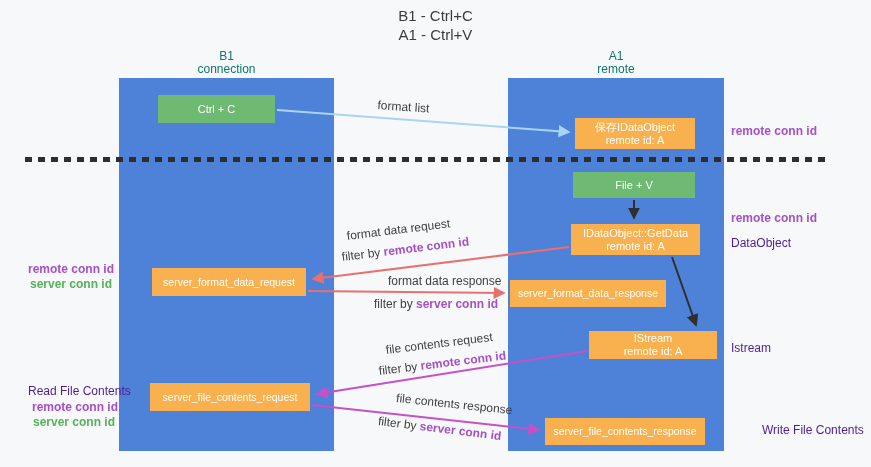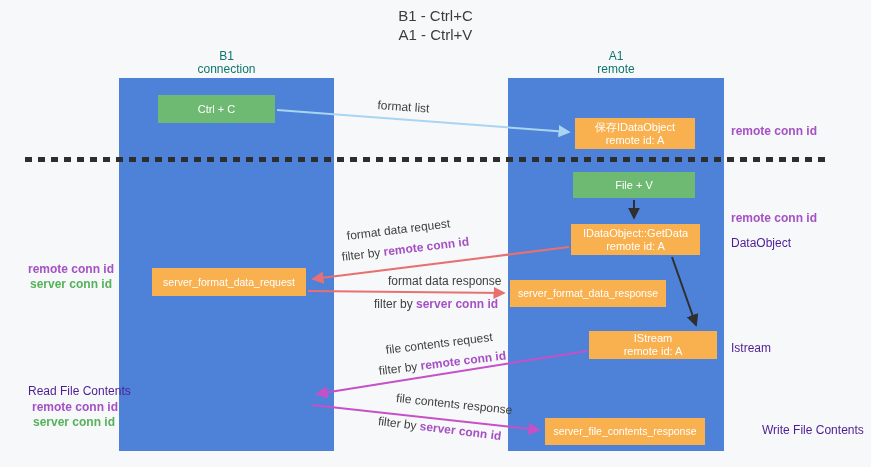--- a/index.html
+++ b/index.html
@@ -127,20 +127,23 @@
 
   <div class="box orange small" style="left:486px;top:280px;width:156px;height:27px;margin-left:24px;">
     <div>server_format_data_response</div>
   </div>
 
   <div class="box orange" style="left:589px;top:331px;width:128px;height:28px;">
     <div>IStream</div>
     <div>remote id: A</div>
   </div>
 
+  <div class="box orange small" style="left:150px;top:383px;width:160px;height:28px;">
+    <div>server_file_contents_request</div>
+  </div>
 
   <div class="box orange small" style="left:545px;top:418px;width:160px;height:27px;">
     <div>server_file_contents_response</div>
   </div>
 
   <div class="flabel" style="left:378px;top:98px;transform:rotate(4deg);">format list</div>
 
   <div class="flabel" style="left:346px;top:229px;transform:rotate(-7deg);">format data request</div>
   <div class="flabel" style="left:341px;top:250px;transform:rotate(-7deg);">
     <span>filter by </span><span class="hl-purple">remote conn id</span>

